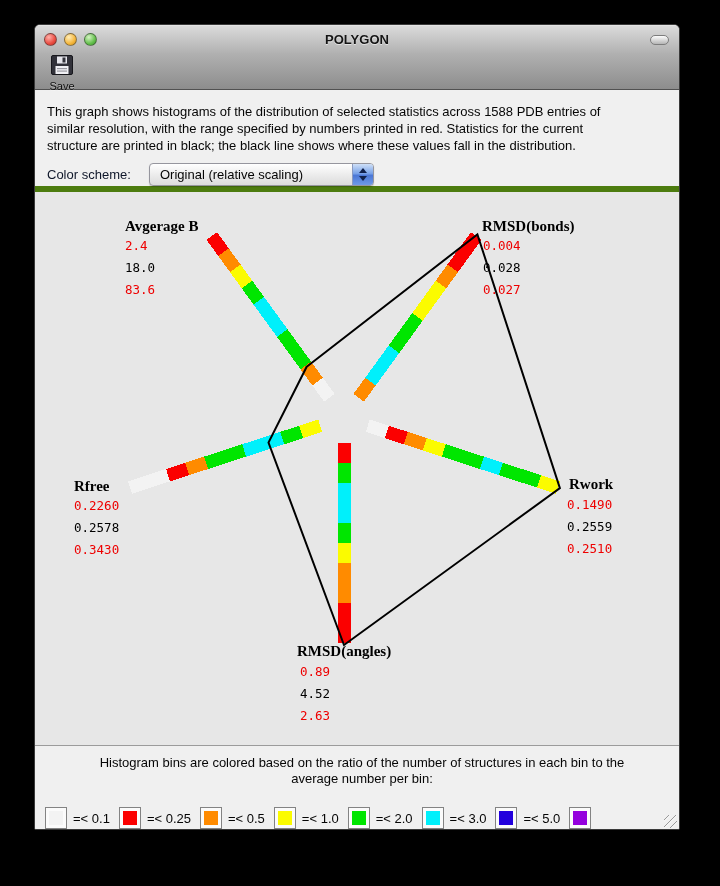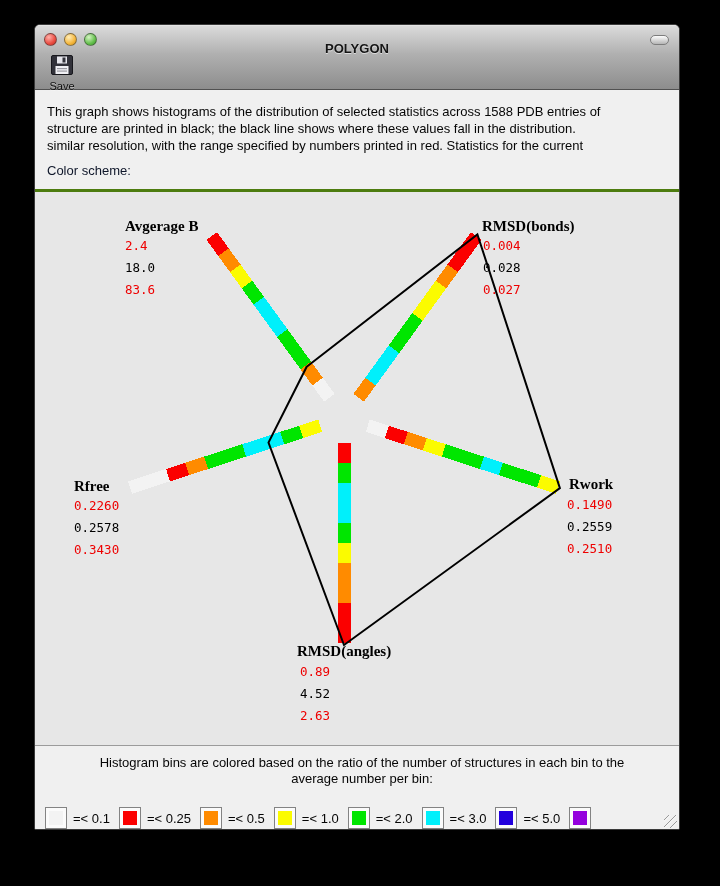--- a/index.html
+++ b/index.html
@@ -9,31 +9,31 @@
           border:1px solid #3a3a3a;border-radius:6px 6px 2px 2px;overflow:hidden;
           background:#e7e7e7;box-shadow:0 12px 34px rgba(0,0,0,.65);}
   
   .titlebar{position:relative;height:28px;background:linear-gradient(#dadada,#b2b2b2);
             border-top:1px solid rgba(255,255,255,.65);box-sizing:border-box;}
   .lights{position:absolute;left:9px;top:7px;display:flex;gap:7px;}
   .light{width:13px;height:13px;border-radius:50%;border:1px solid rgba(50,50,50,.55);box-sizing:border-box;}
   .light.red{background:radial-gradient(circle at 35% 30%,#ffb0aa,#ea4d42 60%,#b62e24);}
   .light.yellow{background:radial-gradient(circle at 35% 30%,#ffeebb,#f5b63b 60%,#c08a1e);}
   .light.green{background:radial-gradient(circle at 35% 30%,#d5f3c4,#64c04c 60%,#3d8f2e);}
-  .win-title{position:absolute;left:0;right:0;top:9px;height:28px;line-height:28px;text-align:center;
+  .win-title{position:absolute;left:0;right:0;top:0;height:28px;line-height:28px;text-align:center;
              font-size:13px;font-weight:bold;color:#141414;text-shadow:0 1px 0 rgba(255,255,255,.55);}
   .pill{position:absolute;right:10px;top:9px;width:19px;height:10px;border-radius:5px;
         background:linear-gradient(#fdfdfd,#b5b5b5);border:1px solid #7d7d7d;box-sizing:border-box;}
   
   .toolbar{height:37px;background:linear-gradient(#b1b1b1,#8d8d8d);border-bottom:1px solid #515151;
            display:flex;align-items:flex-start;padding-left:8px;box-sizing:border-box;}
   .save-btn{display:flex;flex-direction:column;align-items:center;width:38px;padding-top:2px;cursor:default;text-align:center;}
   .save-label{font-size:11px;color:#101010;margin-top:1px;text-shadow:0 1px 0 rgba(255,255,255,.35);}
   
-  .panel-desc{height:102px;background:#f0f0f0;border-bottom:3px solid #4d7c0f;box-sizing:border-box;
+  .panel-desc{height:102px;background:#f0f0f0;border-bottom:6px solid #4d7c0f;box-sizing:border-box;
               padding:13px 0 0 12px;}
   .desc-line{font-size:13px;line-height:17px;color:#060606;}
   .control-row{display:flex;align-items:center;margin-top:9px;}
   .cs-label{font-size:13px;color:#0f172a;width:102px;}
   .popup{position:relative;width:225px;height:23px;box-sizing:border-box;border:1px solid #96969e;
          border-radius:4px;background:linear-gradient(#ffffff,#e9e9e9 60%,#dcdcdc);
          box-shadow:0 1px 1px rgba(0,0,0,.2);}
   .popup-text{font-size:13px;color:#050505;line-height:21px;padding-left:10px;white-space:nowrap;
               overflow:hidden;}
   .stepper{position:absolute;right:0;top:0;width:21px;height:100%;border-radius:0 3px 3px 0;
@@ -89,24 +89,31 @@
             <rect x="6" y="13" width="10" height="1.2" fill="#9a9aa2"></rect>
             <rect x="6" y="15.5" width="10" height="1.2" fill="#9a9aa2"></rect>
           </svg>
         </span>
         <span class="save-label">Save</span>
       </div>
     </div>
 
     <div class="panel-desc">
       <div class="desc-line">This graph shows histograms of the distribution of selected statistics across 1588 PDB entries of</div>
+      <div class="desc-line">similar resolution, with the range specified by numbers printed in red.  Statistics for the current</div>
       <div class="desc-line">structure are printed in black; the black line shows where these values fall in the distribution.</div>
-      <div class="desc-line">similar resolution, with the range specified by numbers printed in red.  Statistics for the current</div>
       <div class="control-row">
         <span class="cs-label">Color scheme:</span>
+        <div class="popup">
+          <div class="popup-text">Original (relative scaling)</div>
+          <div class="stepper">
+            <div class="arrow-up"></div>
+            <div class="arrow-down"></div>
+          </div>
+        </div>
       </div>
     </div>
 
     <div class="panel-plot">
       <svg width="644" height="553" viewBox="0 0 644 553">
           <g transform="translate(286,226) rotate(234)" shape-rendering="crispEdges">
             <rect x="25" y="-6.5" width="20" height="13" fill="#f3f3f3"></rect>
             <rect x="45" y="-6.5" width="20" height="13" fill="#ff8b00"></rect>
             <rect x="65" y="-6.5" width="20" height="13" fill="#00e600"></rect>
             <rect x="85" y="-6.5" width="20" height="13" fill="#00e600"></rect>

